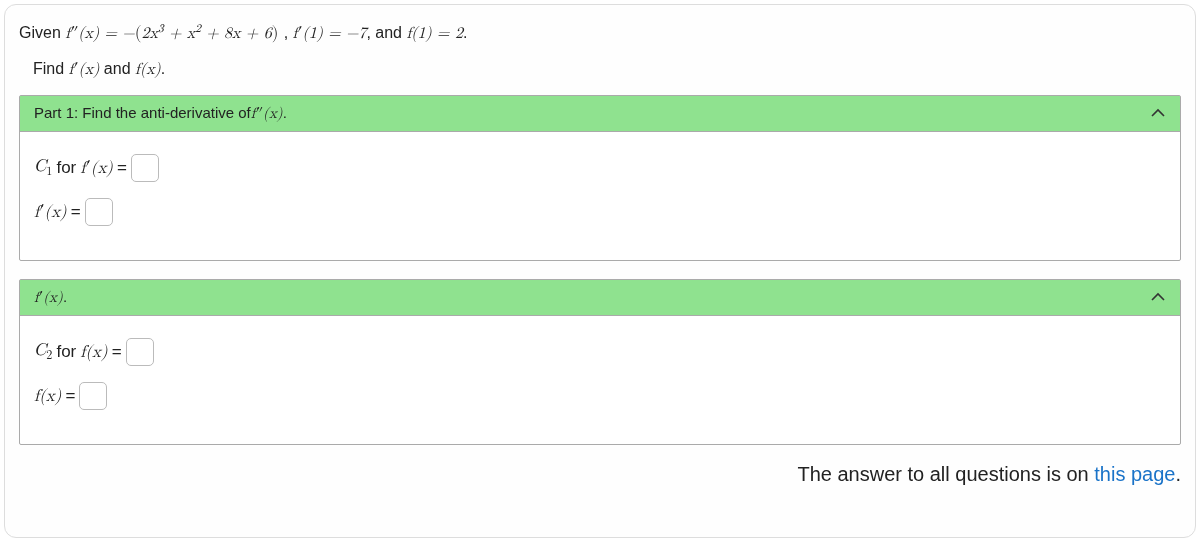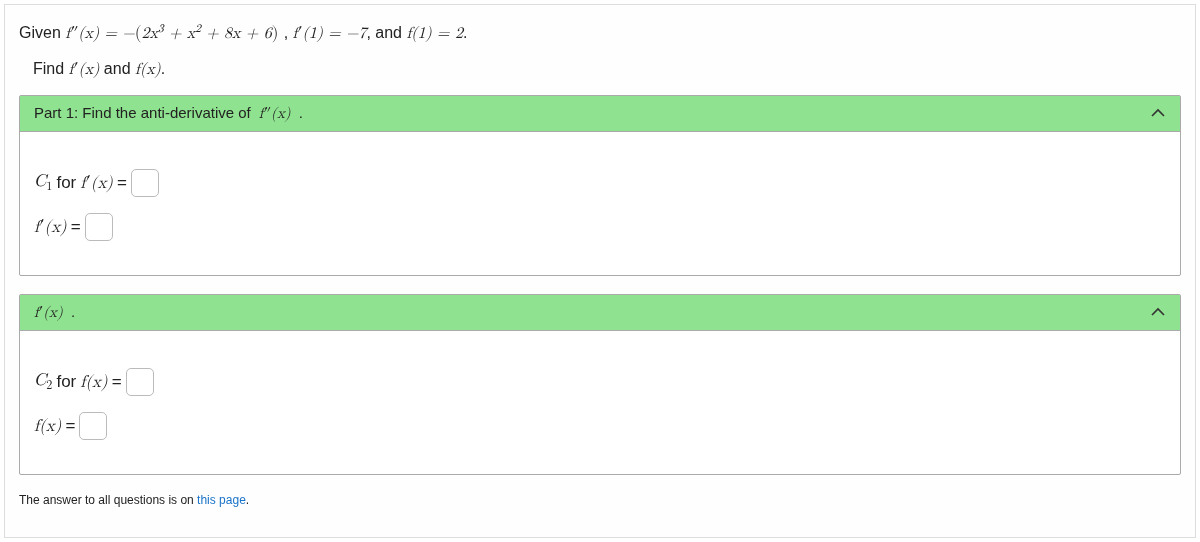--- a/index.html
+++ b/index.html
@@ -6,21 +6,21 @@
   body {
     margin: 0;
     padding: 4px;
     font-family: "Helvetica Neue", Helvetica, Arial, sans-serif;
     font-size: 16px;
     background: #fff;
     color: #222;
   }
   .container {
     border: 1px solid #ddd;
-    border-radius: 0;
+    border-radius: 12px;
     padding: 12px 14px 16px 14px;
     width: 1192px;
     height: 534px;
     background: #fefefe;
   }
   .intro-line {
     margin: 4px 0 14px 0;
     line-height: 1.4;
   }
   .find-line {
@@ -46,31 +46,31 @@
     padding: 8px 14px;
     display: flex;
     align-items: center;
     justify-content: space-between;
     cursor: pointer;
     border-bottom: 1px solid #aaa;
   }
   .panel-header-text {
     display: flex;
     align-items: baseline;
-    gap: 8px;
+    gap: 0;
     font-size: 15px;
   }
   .chevron {
     width: 16px;
     height: 16px;
     display: inline-block;
     color: #333;
   }
   .panel-body {
-    padding: 27px 14px 18px 14px;
+    padding: 12px 14px 18px 14px;
   }
   .panel:last-of-type { margin-bottom: 22px; }
 
   .row {
     display: flex;
     align-items: center;
     gap: 4px;
     margin: 10px 0 16px 0;
     font-size: 17px;
   }
@@ -80,21 +80,22 @@
     border: 1px solid #bbb;
     border-radius: 5px;
     background: #fff;
     padding: 2px 4px;
     font-size: 14px;
     text-align: center;
   }
 
   .footer-note {
     margin-top: 10px;
-    font-size: 12px;
+    font-size: 20px;
+    text-align: right;
   }
   .link {
     color: #1a73c8;
     cursor: pointer;
     text-decoration: none;
   }
 </style>
 </head>
 <body>
 

